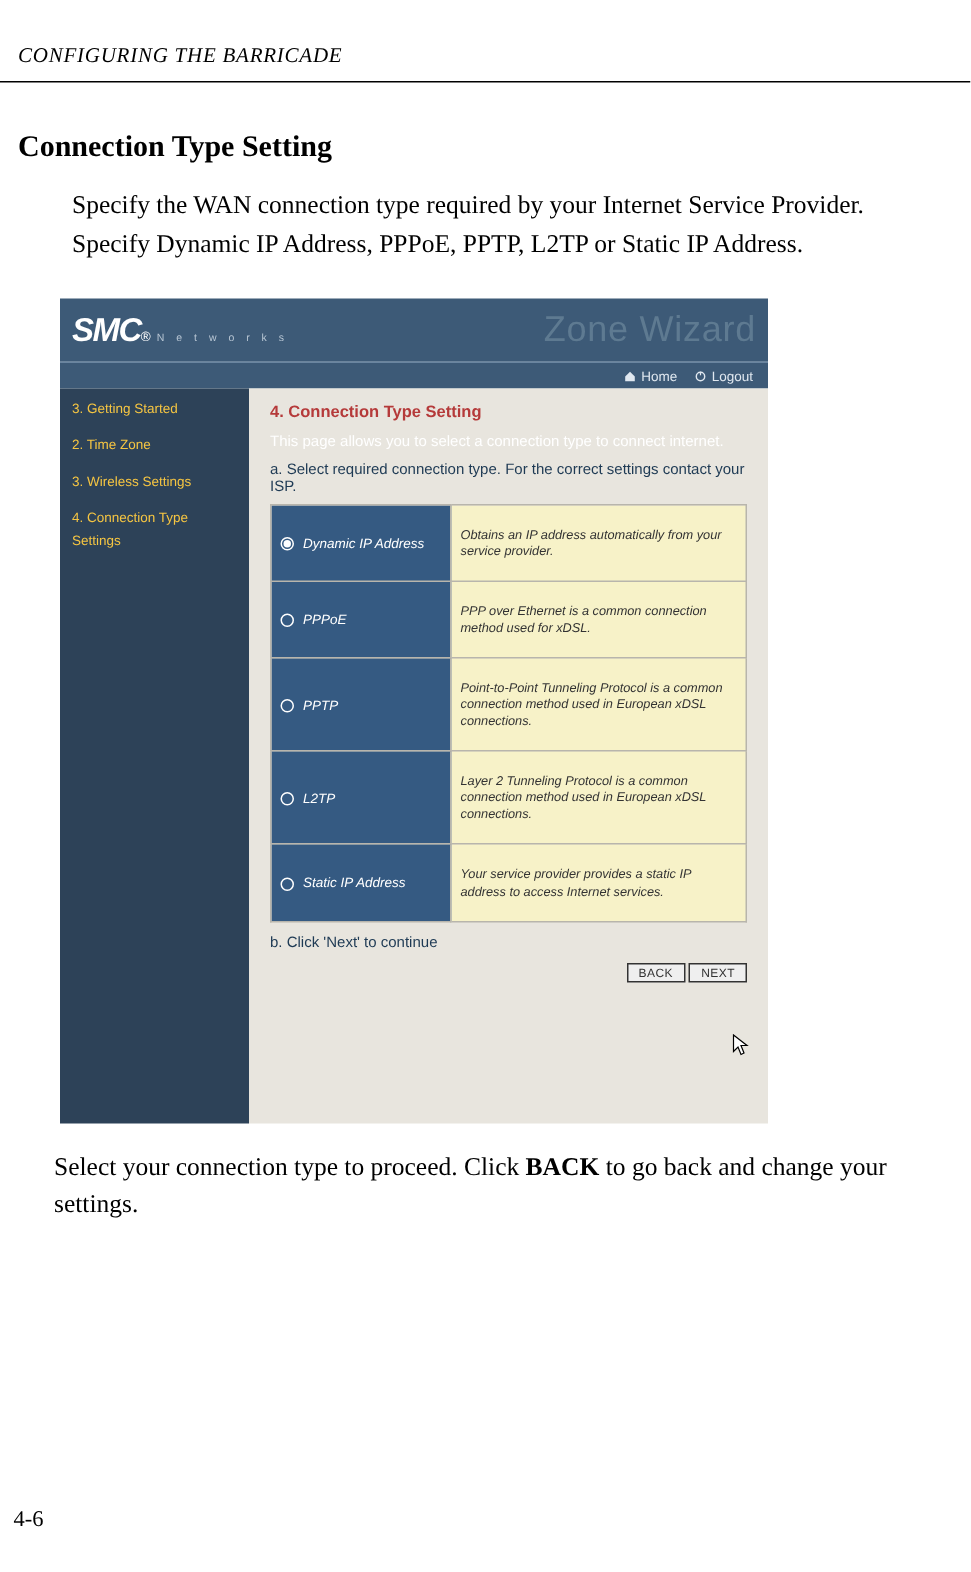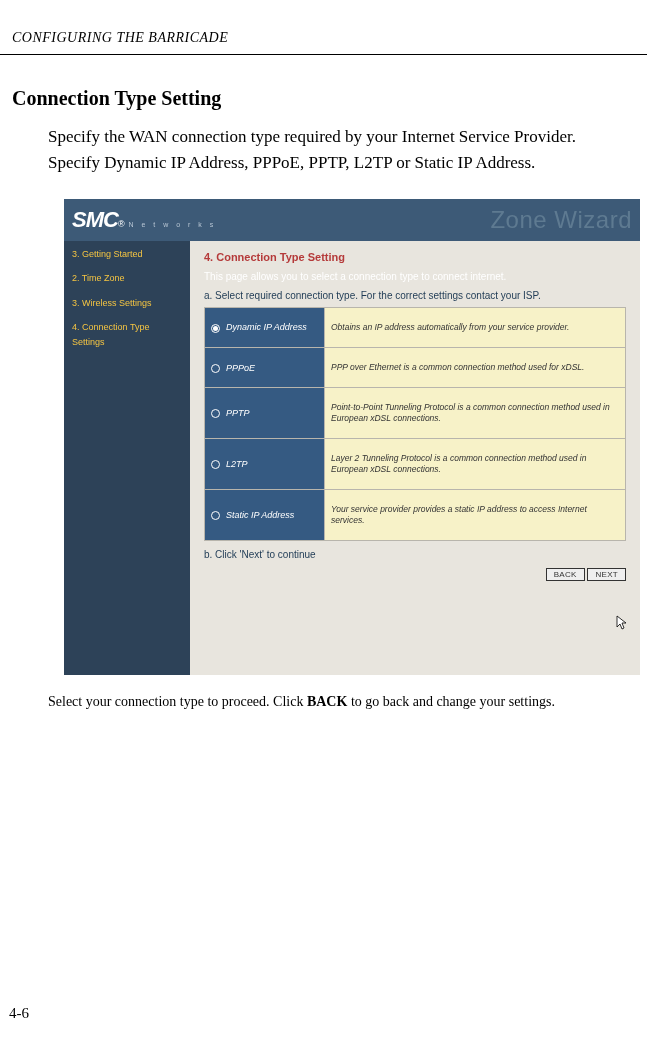--- a/index.html
+++ b/index.html
@@ -30,37 +30,37 @@
       font-size: 20px;
       margin-bottom: 14px;
     }
     .body-para {
       font-size: 17px;
       line-height: 1.5;
       margin-left: 36px;
       margin-bottom: 24px;
     }
     .body-para2 {
-      font-size: 14px;
+      font-size: 17px;
       line-height: 1.5;
-      margin-left: 36px;
+      margin-left: 24px;
       margin-top: 16px;
     }
     .bold { font-weight: bold; }
     .page-num {
       position: absolute;
       bottom: 26px;
       left: 9px;
       font-size: 15px;
     }
 
     
     .shot {
-      margin-left: 52px;
-      width: 576px;
+      margin-left: 28px;
+      width: 472px;
       font-family: Verdana, Arial, sans-serif;
       font-size: 10px;
       color: #333;
     }
     .shot-header {
       height: 42px;
       background: #3d5a77;
       display: flex;
       align-items: center;
       justify-content: space-between;
@@ -181,20 +181,33 @@
   <p class="body-para">Specify the WAN connection type required by your Internet Service Provider. Specify Dynamic IP Address, PPPoE, PPTP, L2TP or Static IP Address.</p>
 
   <div class="shot">
     <div class="shot-header">
       <div class="logo-block">
         <span class="logo-smc">SMC</span>
           <span class="logo-r">®</span>
         <span class="logo-net">N e t w o r k s</span>
       </div>
       <div class="wizard-title">Zone Wizard</div>
+    </div>
+    <div class="shot-toolbar">
+      <span>
+        <svg class="tbicon" viewBox="0 0 10 10">
+            <path d="M1 5 L5 1 L9 5 L9 9 L1 9 Z" fill="#e0e8f0"></path>
+          </svg><span>Home</span>
+      </span>
+      <span>
+        <svg class="tbicon" viewBox="0 0 10 10">
+            <circle cx="5" cy="5" r="3.5" fill="none" stroke="#e0e8f0" stroke-width="1.2"></circle>
+            <rect x="4.5" y="1" width="1" height="3" fill="#e0e8f0"></rect>
+          </svg><span>Logout</span>
+      </span>
     </div>
     <div class="shot-body">
       <div class="sidebar">
         <div class="sidebar-item">3. Getting Started</div>
         <div class="sidebar-item">2. Time Zone</div>
         <div class="sidebar-item">3. Wireless Settings</div>
         <div class="sidebar-item">4. Connection Type Settings</div>
       </div>
       <div class="main">
         <div class="panel-title">4. Connection Type Setting</div>

